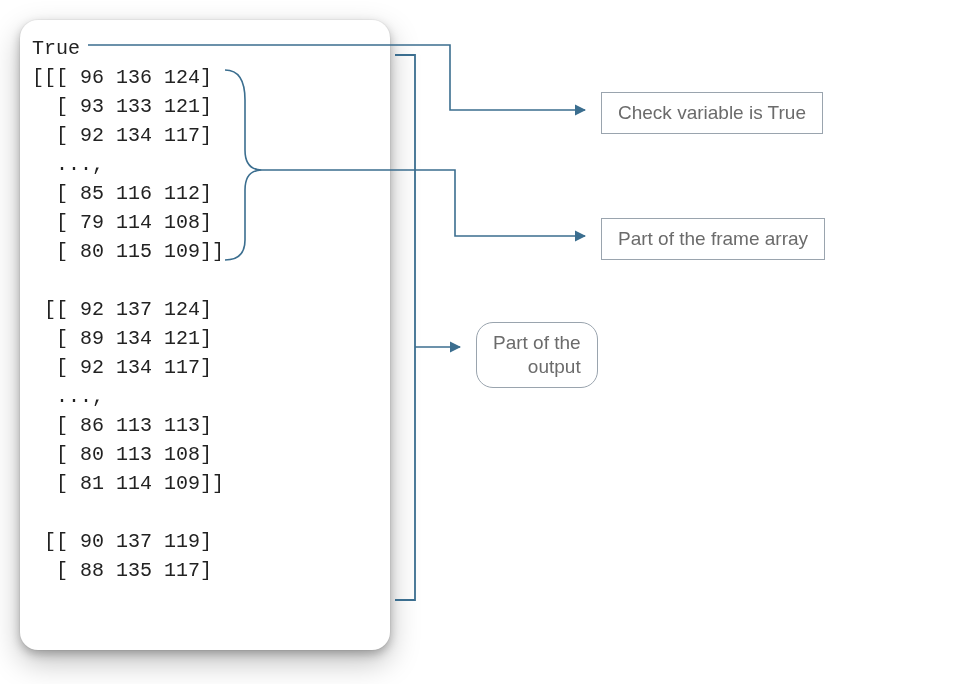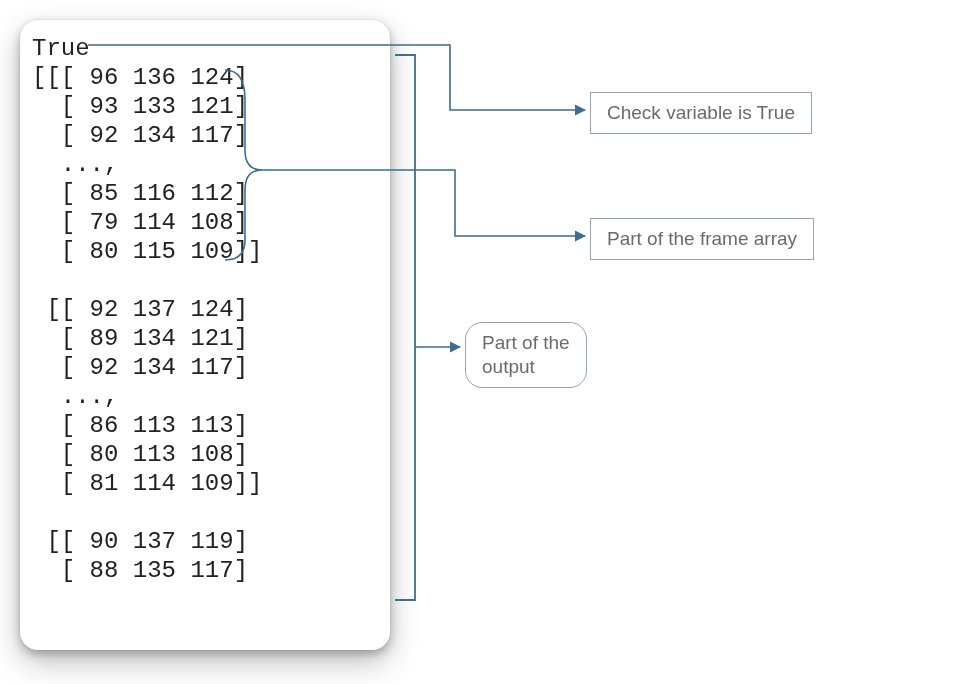--- a/index.html
+++ b/index.html
@@ -24,37 +24,38 @@
       0 0 0 1px rgba(0,0,0,0.03),
       0 4px 10px rgba(0,0,0,0.25),
       0 12px 30px rgba(0,0,0,0.25);
     padding: 14px 12px 0 12px;
     box-sizing: border-box;
     overflow: hidden;
   }
   .code-card pre {
     margin: 0;
     font-family: Consolas, "Courier New", monospace;
-    font-size: 24px;
+    font-size: 20px;
     line-height: 29px;
     color: #222;
     white-space: pre;
   }
   .info-box {
     position: absolute;
     background: #ffffff;
     border: 1px solid #9aa4ae;
     color: #6b6b6b;
     font-size: 19px;
     padding: 8px 16px;
-    text-align: left;
+    text-align: right;
     line-height: 1.25;
     white-space: pre-line;
     font-family: "Segoe UI Light", "Segoe UI", "Helvetica Neue", Arial, sans-serif;
     font-weight: 300;
+    margin-left: 11px;
   }
   .svg-overlay {
     position: absolute;
     left: 0; top: 0;
     width: 979px;
     height: 684px;
     pointer-events: none;
   }
 </style>
 </head>

